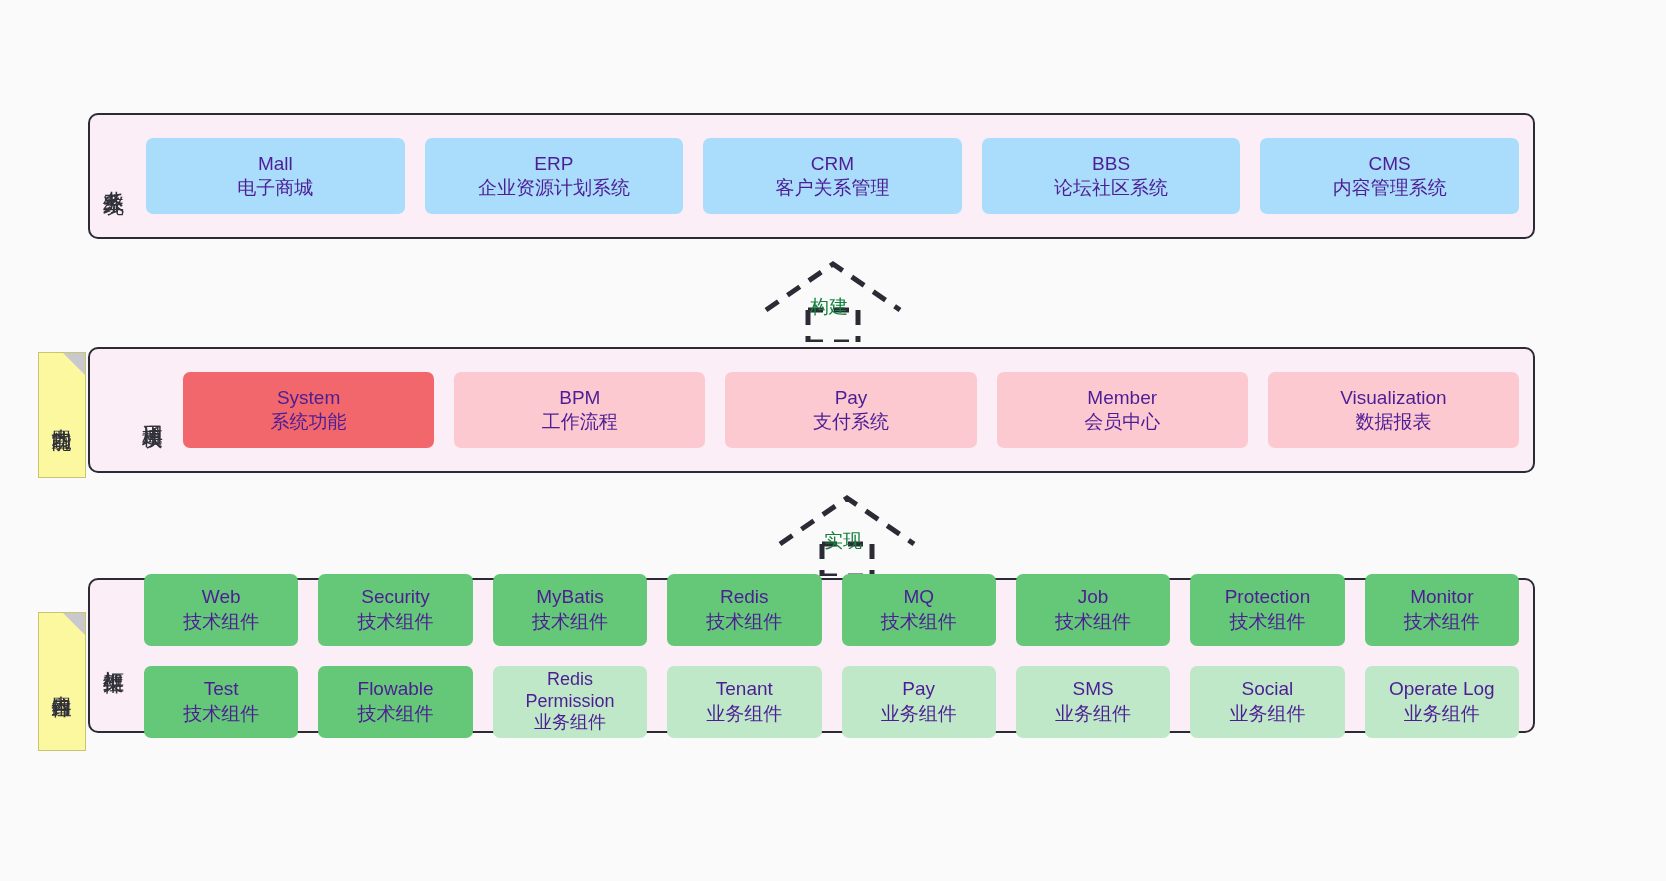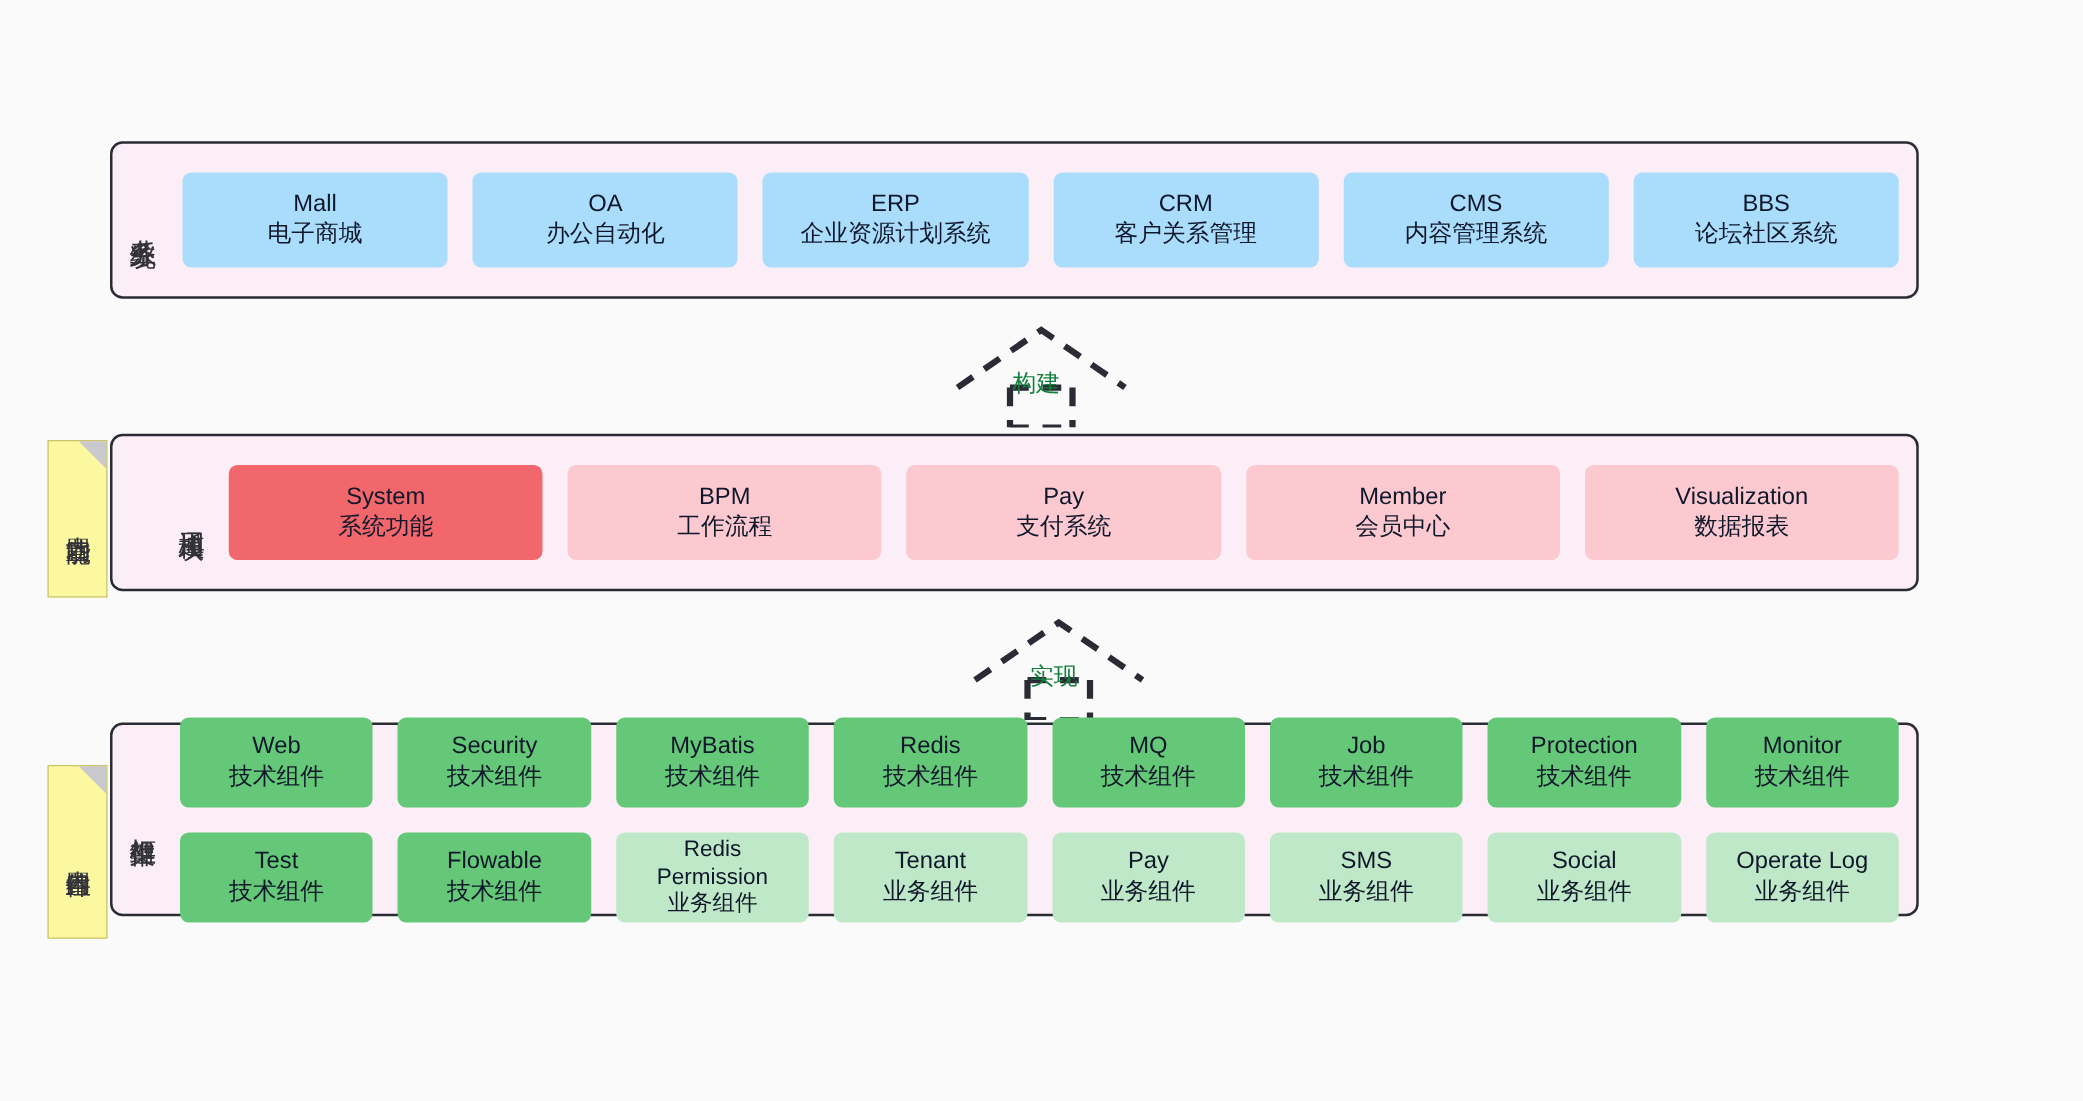--- a/index.html
+++ b/index.html
@@ -56,21 +56,21 @@
     flex: 1 1 0;
     box-sizing: border-box;
     border-radius: 7px;
     display: flex;
     flex-direction: column;
     align-items: center;
     justify-content: center;
     font-size: 19px;
     line-height: 1.28;
     text-align: center;
-    color: #0f172a;
+    color: #4c1d95;
     padding: 6px 4px;
   }
   .cell .en { white-space: nowrap; }
   .cell .cn { white-space: nowrap; }
 
   
   #layer-business {
     left: 88px;
     top: 113px;
     width: 1447px;
@@ -177,38 +177,34 @@
 
 <div class="layer" id="layer-business">
   <div class="layer-title">业务系统</div>
   <div class="layer-body">
     <div class="row">
       <div class="cell">
         <span class="en">Mall</span>
         <span class="cn">电子商城</span>
       </div>
       <div class="cell">
-        <span class="en">OA</span>
-        <span class="cn">办公自动化</span>
-      </div>
-      <div class="cell">
         <span class="en">ERP</span>
         <span class="cn">企业资源计划系统</span>
       </div>
       <div class="cell">
         <span class="en">CRM</span>
         <span class="cn">客户关系管理</span>
       </div>
       <div class="cell">
+        <span class="en">BBS</span>
+        <span class="cn">论坛社区系统</span>
+      </div>
+      <div class="cell">
         <span class="en">CMS</span>
         <span class="cn">内容管理系统</span>
-      </div>
-      <div class="cell">
-        <span class="en">BBS</span>
-        <span class="cn">论坛社区系统</span>
       </div>
     </div>
   </div>
 </div>
 
 <div class="uml-arrow" id="arrow-build">
   <svg width="150" height="84" viewBox="0 0 150 84">
     <path d="M 8 52 L 75 6 L 142 52" fill="none" stroke="#2b2b35" stroke-width="5" stroke-dasharray="15,11" stroke-linecap="butt"></path>
     <path d="M 50 52 L 50 84 M 100 52 L 100 84 M 50 52 L 100 52 M 50 84 L 100 84" fill="none" stroke="#2b2b35" stroke-width="5" stroke-dasharray="15,11" stroke-linecap="butt"></path>
   </svg>

